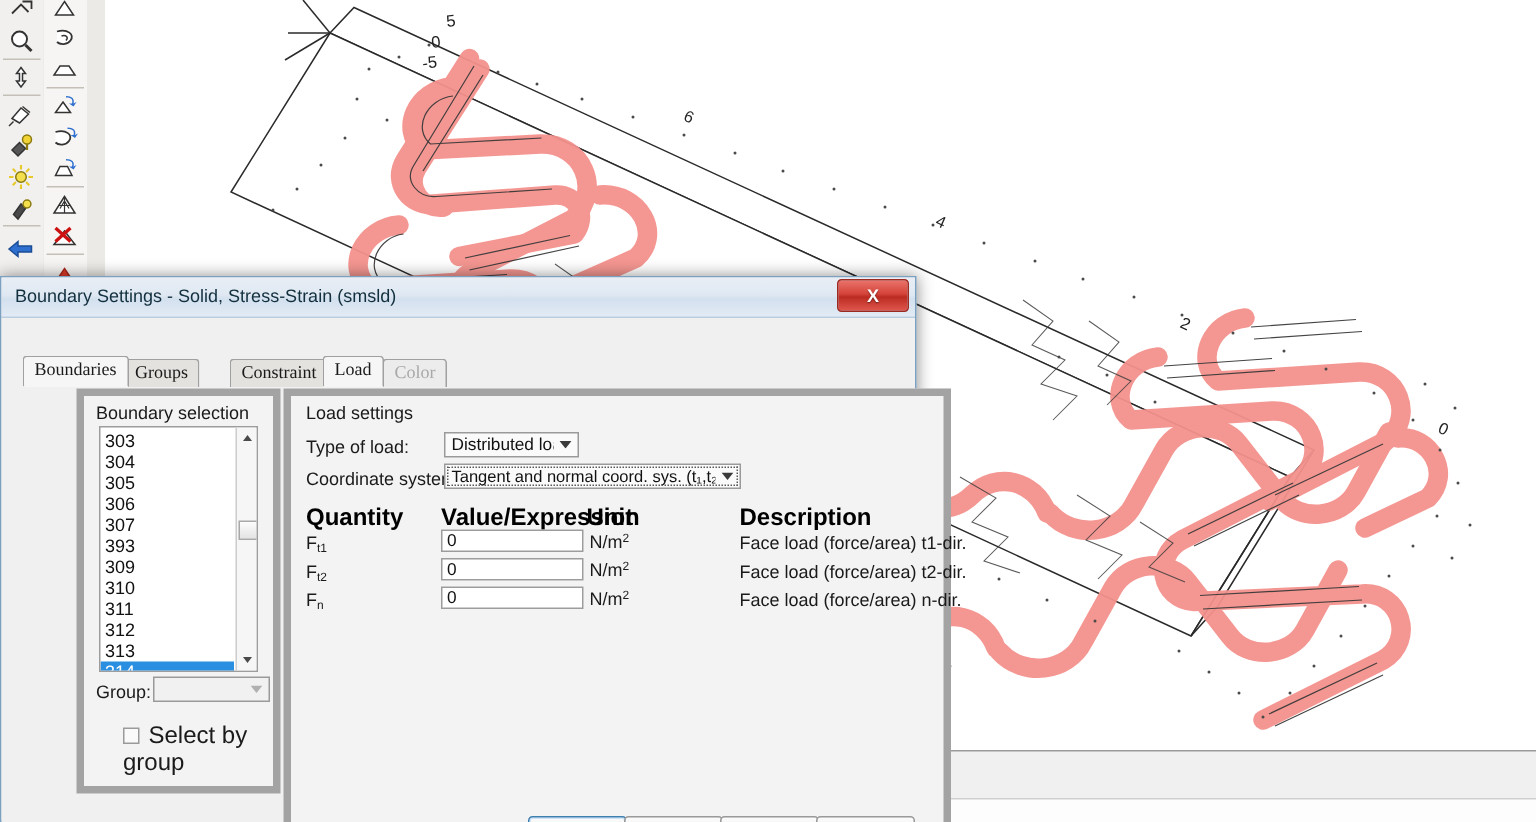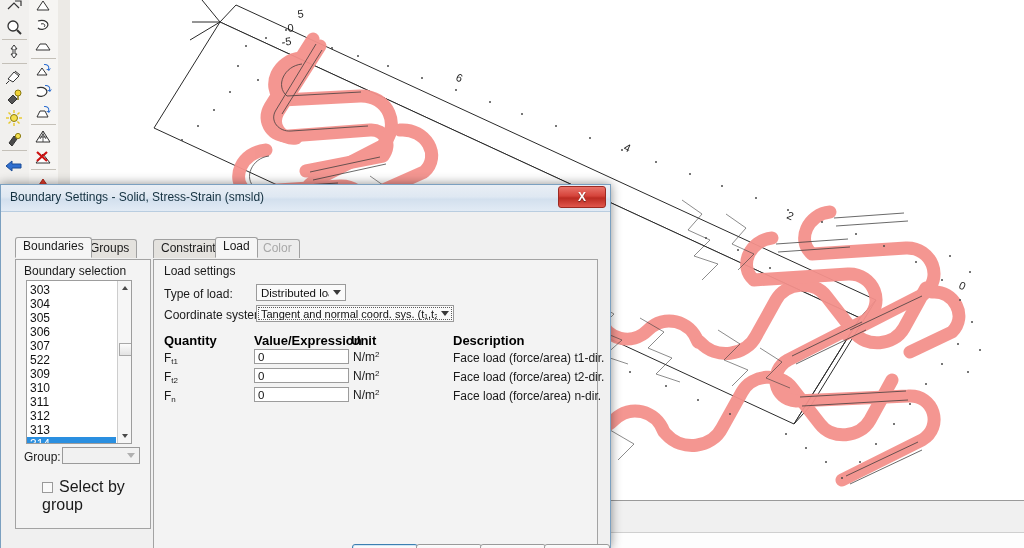--- a/index.html
+++ b/index.html
@@ -76,21 +76,21 @@
     border:1px solid #9c2a22;
     display:flex; align-items:center; justify-content:center;
     cursor:default;
   }
   #closebtn span { color:#fff; font-size:12px; font-weight:bold; line-height:1;
     text-shadow:0 1px 1px rgba(0,0,0,.5); }
 
   #dlgbody { position:relative; width:100%; height:337px; background:#f0f0f0; }
 
   
-  .tabstrip { position:absolute; height:20px; }
+  .tabstrip { position:absolute; height:20px;font-family:Liberation Serif, serif; }
   .tab {
     position:absolute; top:0; height:19px;
     background:#e4e2de;
     border:1px solid #a0a0a0;
     border-bottom:none;
     border-radius:3px 3px 0 0;
     font-size:12px; color:#1a1a1a;
     padding:1px 7px 0 7px;
     box-sizing:border-box;
     white-space:nowrap;
@@ -101,22 +101,23 @@
     height:21px;
     z-index:3;
     border-bottom:1px solid #f6f6f6;
   }
   .tab.disabled { color:#a8a8a8; background:#ececec; }
 
   
   .panel {
     position:absolute;
     background:#f3f3f3;
-    border:1px solid #a3a3a3;
+    border:5px solid #a3a3a3;
     box-sizing:border-box;
+    margin-left:36px;
   }
 
   
   #blist {
     position:absolute; left:10px; top:20px; width:106px; height:164px;
     background:#ffffff; border:1px solid #9d9d9d; box-sizing:border-box;
     overflow:hidden;
   }
   .litem { font-size:12px; color:#111; padding:0 3px; height:14px; line-height:14px; cursor:default;}
   .litem.sel { background:#2a8fe0; color:#fff; }
@@ -144,21 +145,21 @@
   .combo.focused { outline:1px dotted #5a5a5a; outline-offset:-3px; }
 
   .txtfield {
     position:absolute; height:15px; background:#ffffff;
     border:1px solid #9c9c9c; box-sizing:border-box;
     font-size:11.5px; color:#111; padding-left:3px; line-height:13px;
     font-family:"Liberation Sans", sans-serif;
   }
 
   .lbl { position:absolute; font-size:12px; color:#1a1a1a; white-space:nowrap; }
-  .lblb { position:absolute; font-size:13px; color:#000; font-weight:bold; white-space:nowrap; }
+  .lblb { position:absolute; font-size:16px; color:#000; font-weight:bold; white-space:nowrap; }
   .sub { font-size:8px; vertical-align:-2px;text-align:center; }
   .sup { font-size:8px; vertical-align:4px; }
 
   .btn {
     position:absolute; width:64px; height:21px;
     background:linear-gradient(to bottom,#fbfbfb 0%,#f1f1f1 48%,#e6e6e6 52%,#f2f2f2 100%);
     border:1px solid #9a9a9a; border-radius:3px;
     font-size:12px; color:#111;
     display:flex; align-items:center; justify-content:center; cursor:default;
   }
@@ -492,21 +493,21 @@
       <div class="panel" style="left:14px; top:47px; width:136px; height:270px; background:#f3f3f3;">
         <div class="lbl" style="left:8px; top:4px;">Boundary selection</div>
 
         <div id="blist">
           <div style="position:absolute; left:0; top:2px; right:15px;">
             <div class="litem">303</div>
             <div class="litem">304</div>
             <div class="litem">305</div>
             <div class="litem">306</div>
             <div class="litem">307</div>
-            <div class="litem">522</div>
+            <div class="litem">393</div>
             <div class="litem">309</div>
             <div class="litem">310</div>
             <div class="litem">311</div>
             <div class="litem">312</div>
             <div class="litem">313</div>
             <div class="litem sel">314</div>
           </div>
           <div id="bscroll">
             <div class="sbarrow">
               <svg width="8" height="6">

